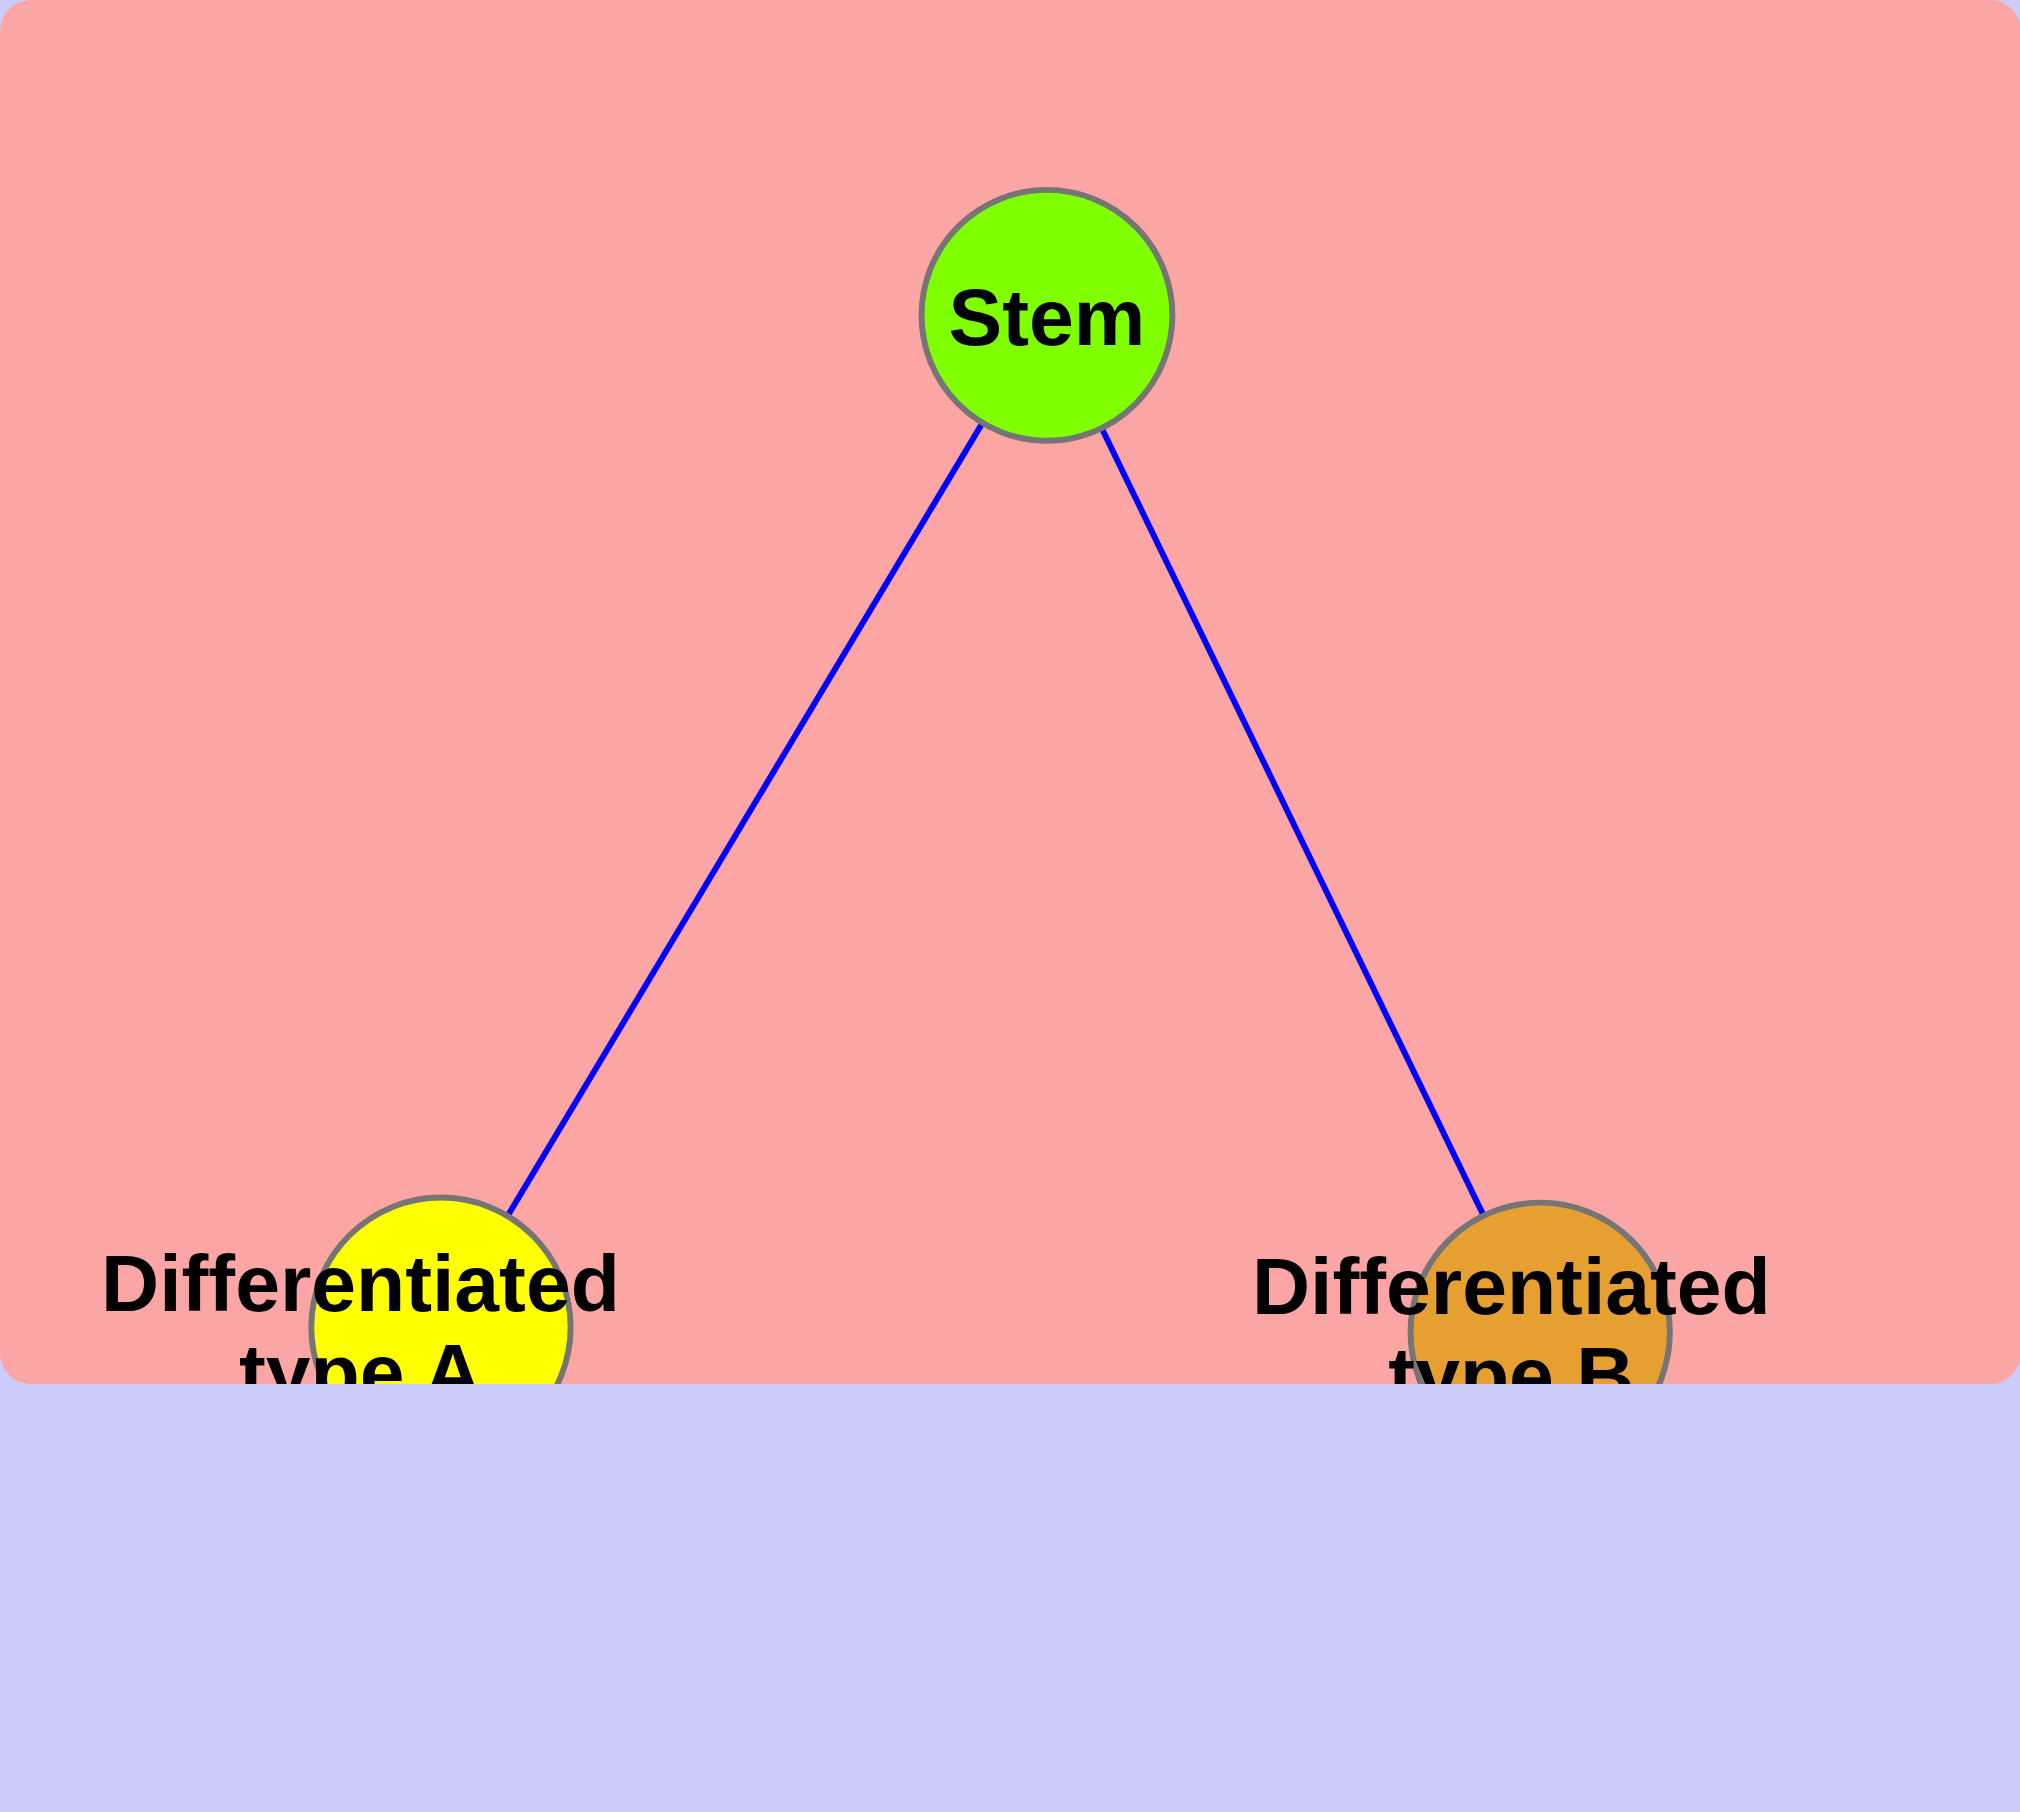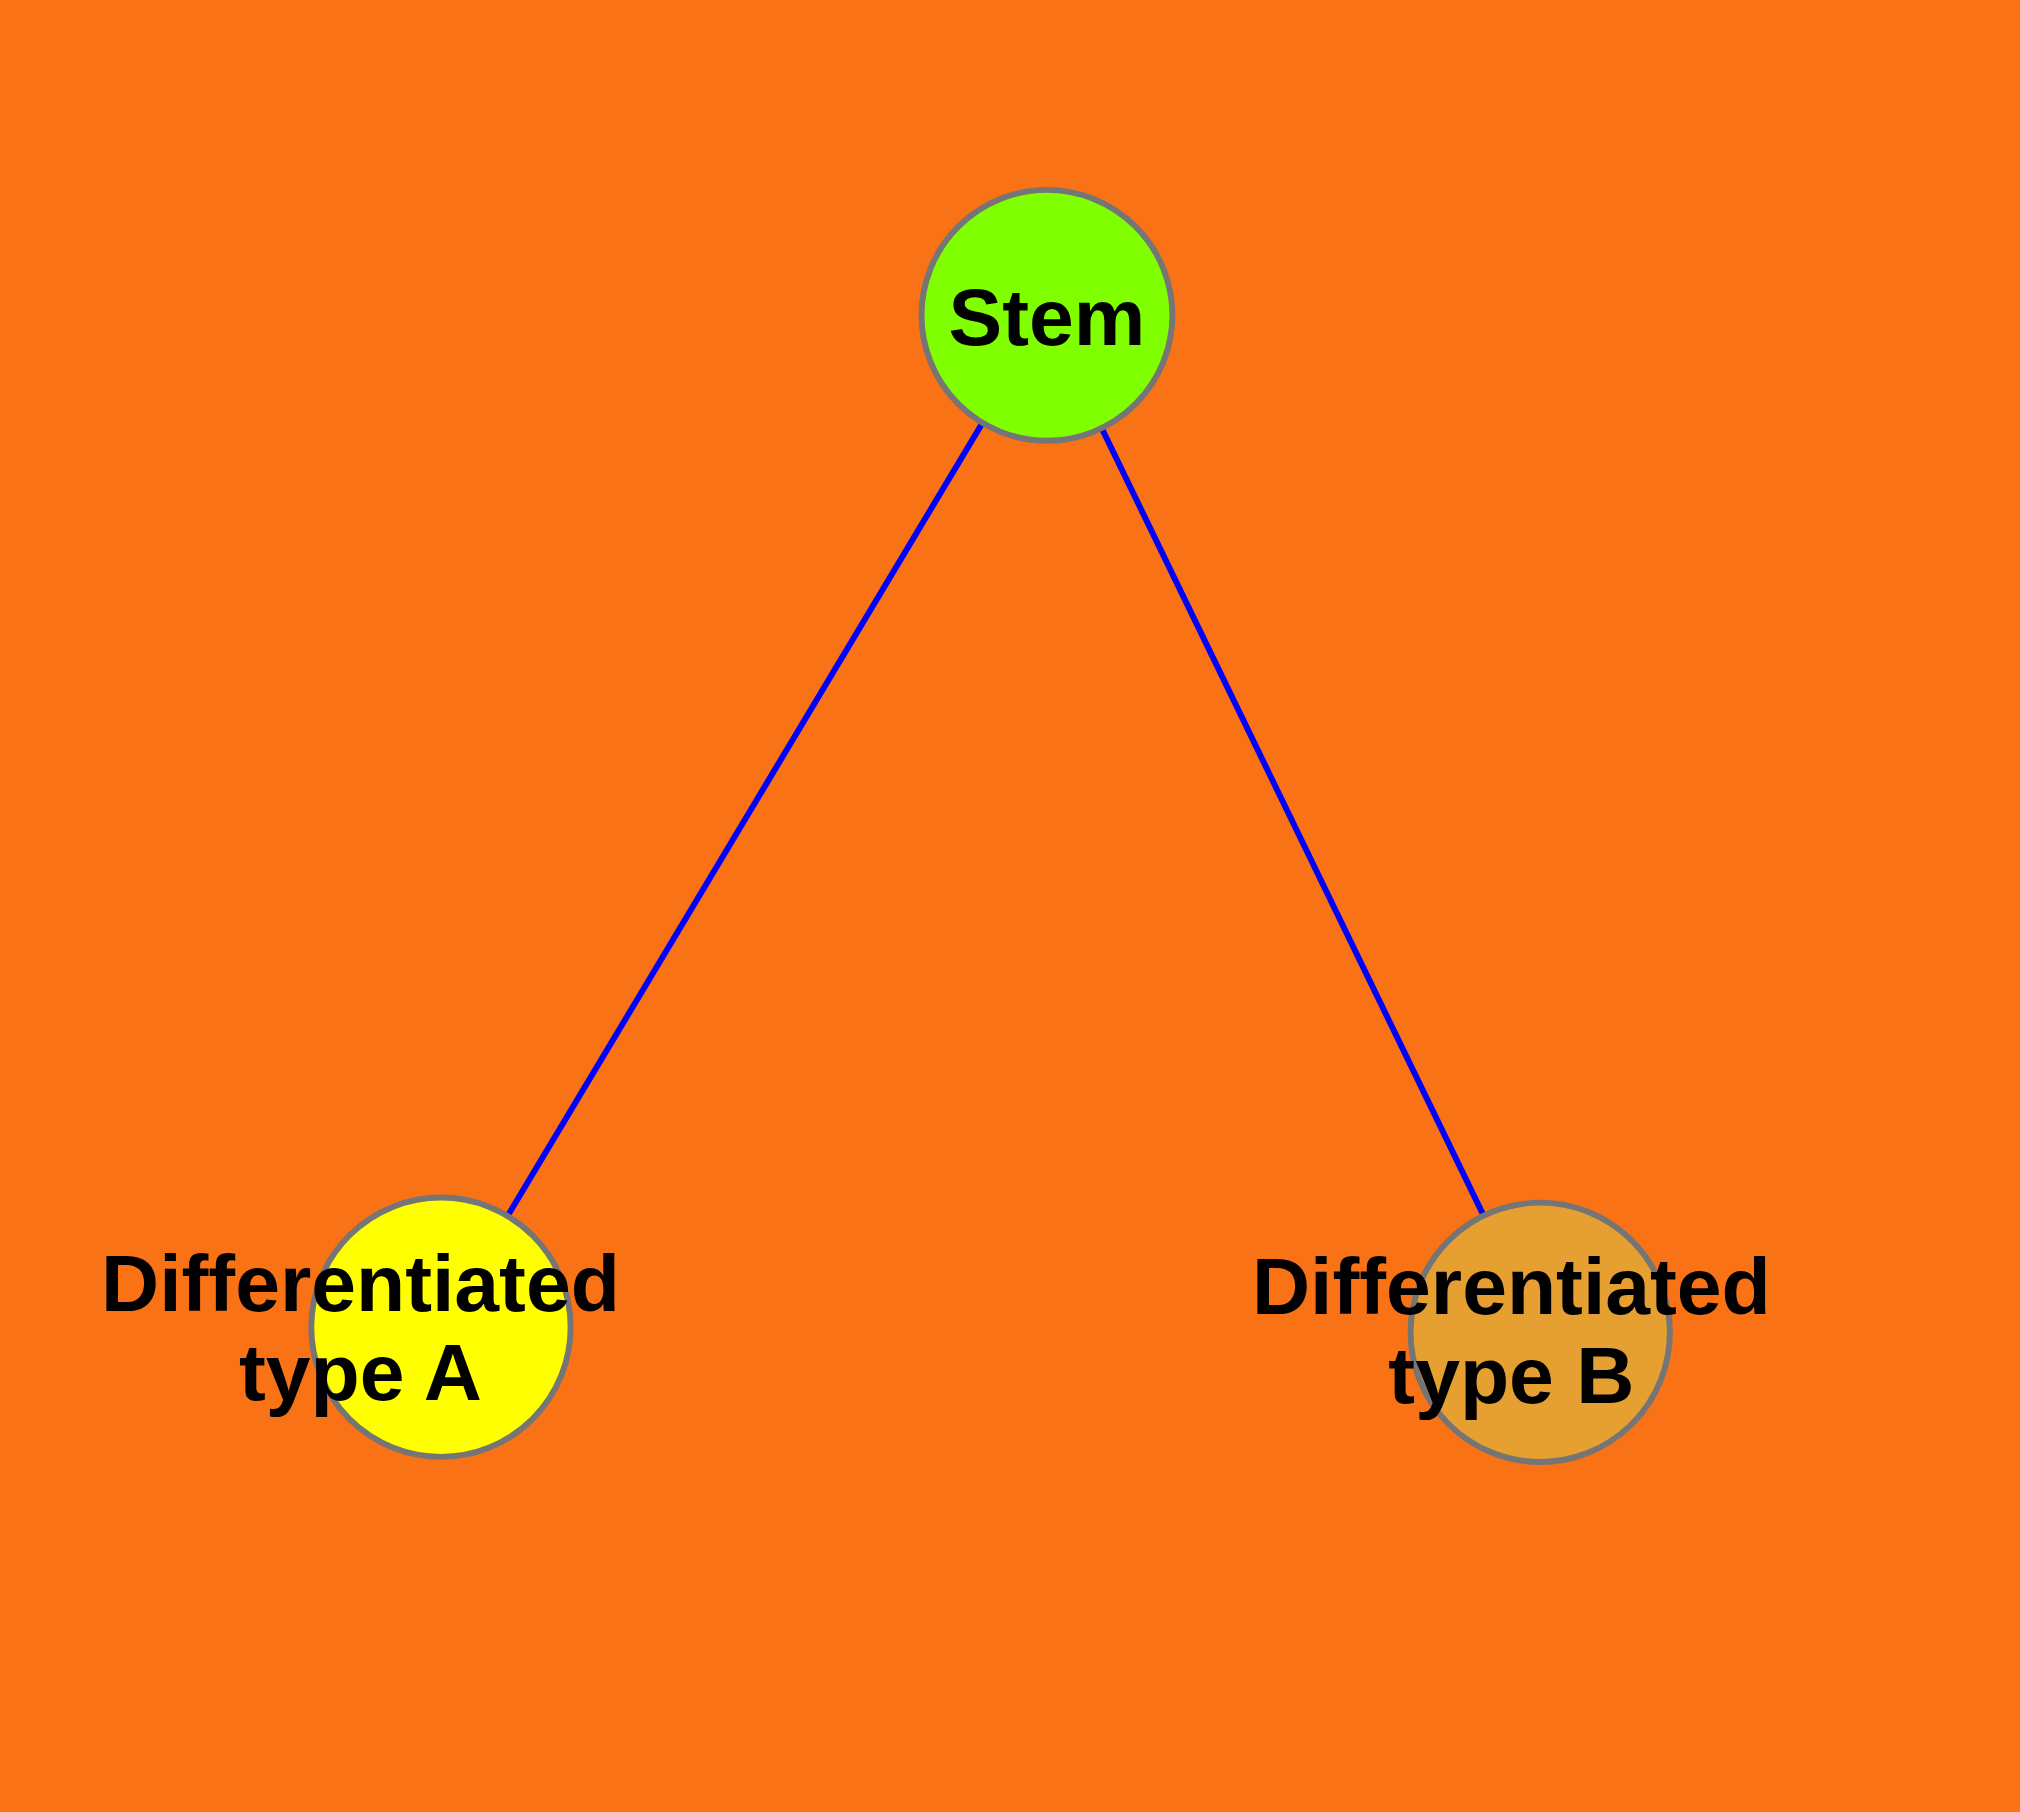--- a/index.html
+++ b/index.html
@@ -27,21 +27,21 @@
     font-weight: bold;
     fill: #000000;
     font-size: 95px;
     dominant-baseline: auto;
     text-anchor: middle;
   }
 </style>
 </head>
 <body>
 
-<div id="canvas" style="background: #f97316; width: 2021px; height: 1812px;">
+<div id="canvas" style="background: #fca5a5; width: 2021px; height: 1384px; border-radius: 31px;">
   <svg id="graph-svg" viewBox="0 0 2384 2138" style="width: 2021px; height: 1812px;">
     <g>
       <line id="edge0" x1="1235" y1="372" x2="520" y2="1566" stroke="#0000ff" stroke-width="7"></line>
       <line id="edge1" x1="1235" y1="372" x2="1817" y2="1572" stroke="#0000ff" stroke-width="7"></line>
     </g>
     <g>
       <g>
         <circle id="circ0" cx="1235" cy="372" r="148" fill="#7fff00" stroke="#757575" stroke-width="7"></circle>
       </g>
       <g>

